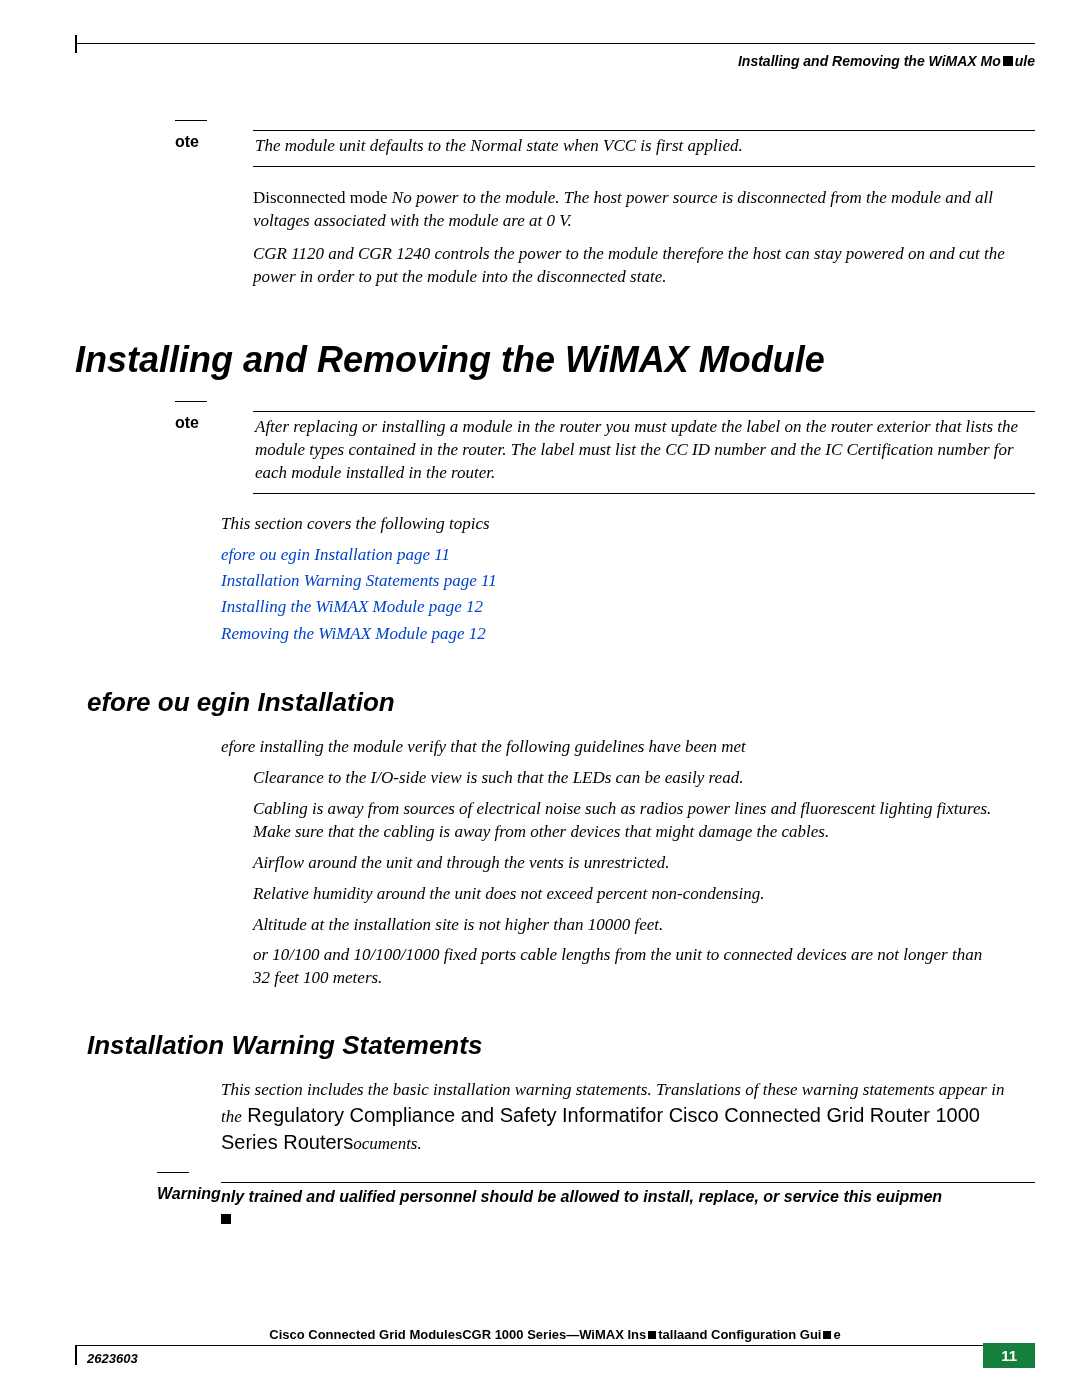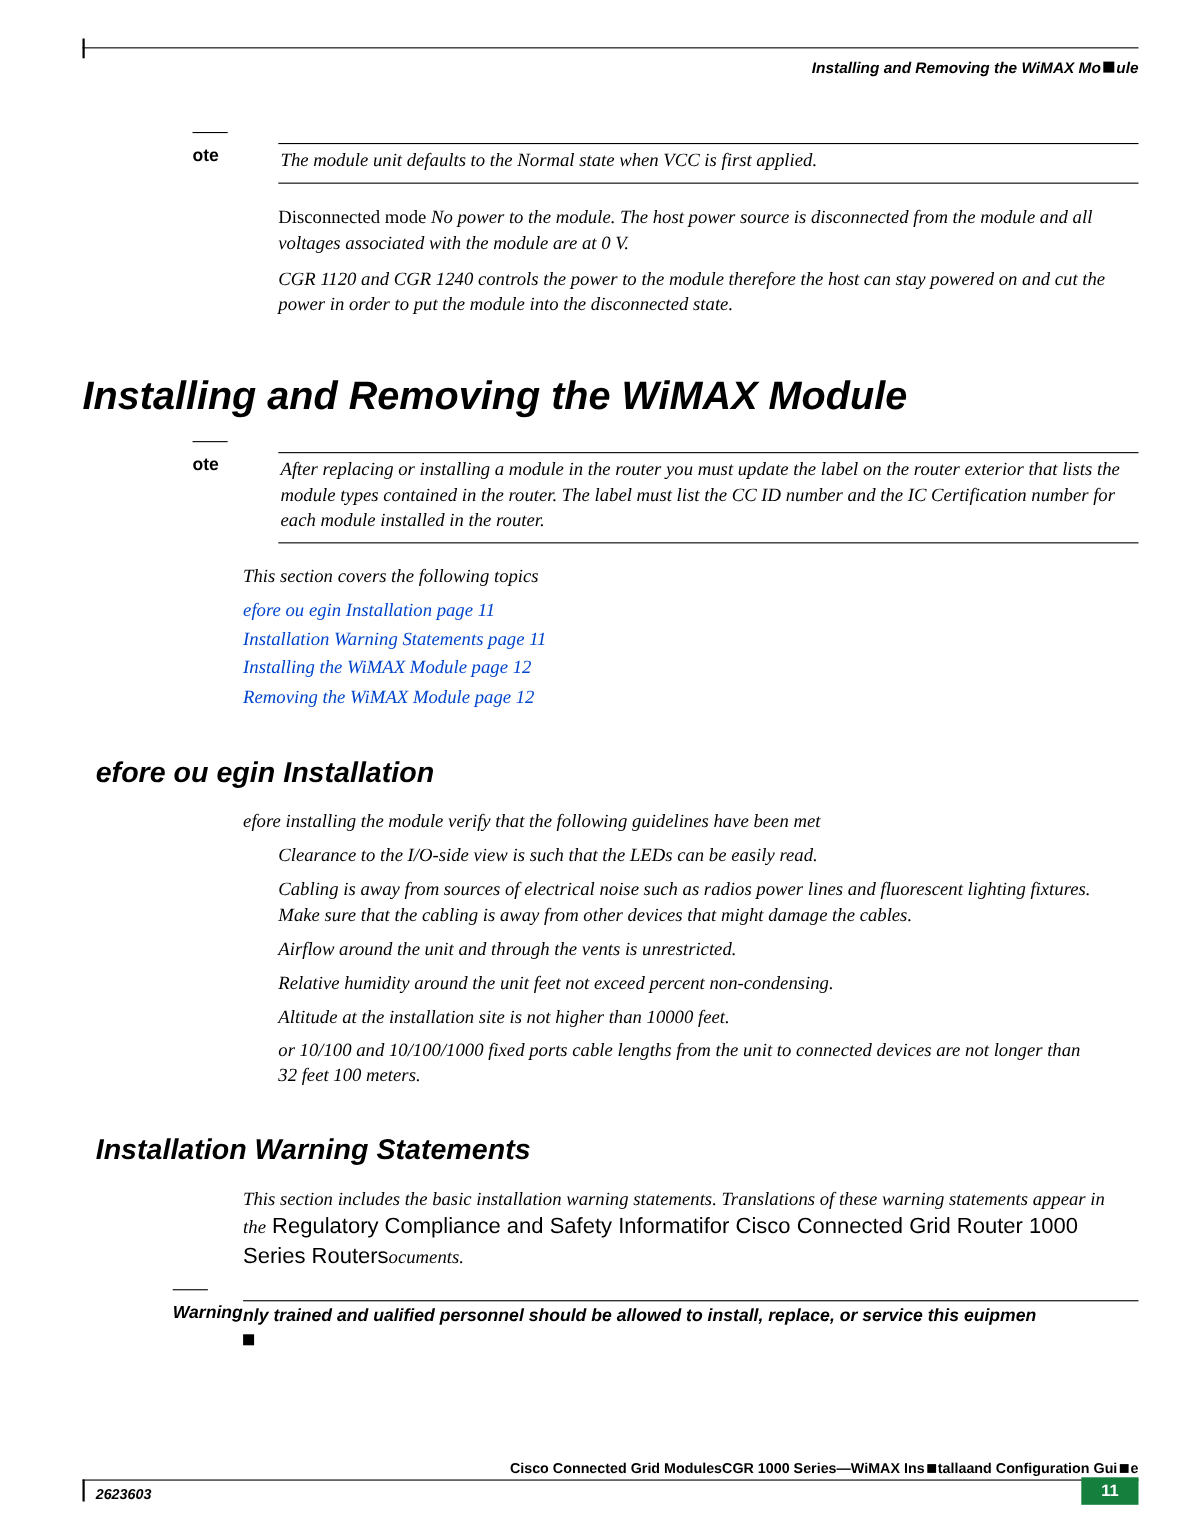--- a/index.html
+++ b/index.html
@@ -213,21 +213,21 @@
     height: 1px;
     background: #000;
     position: absolute;
     top: 20px;
     left: 0;
   }
   .footer .title {
     position: absolute;
     top: 2px;
     width: 960px;
-    text-align: right;
+    text-align: center;
     font-family: Arial, Helvetica, sans-serif;
     font-weight: bold;
     font-size: 13px;
   }
   .footer .title .sq {
     display: inline-block;
     width: 8px;
     height: 8px;
     background: #000;
     margin: 0 2px;
@@ -307,21 +307,21 @@
       <div><a href="#">Removing the WiMAX Module page 12</a></div>
     </div>
 
     <h2>efore ou egin Installation</h2>
 
     <div class="guidelines">
       <div class="gl-lead">efore installing the module verify that the following guidelines have been met</div>
       <div class="gl-item">Clearance to the I/O-side view is such that the LEDs can be easily read.</div>
       <div class="gl-item">Cabling is away from sources of electrical noise such as radios power lines and fluorescent lighting fixtures. Make sure that the cabling is away from other devices that might damage the cables.</div>
       <div class="gl-item">Airflow around the unit and through the vents is unrestricted.</div>
-      <div class="gl-item">Relative humidity around the unit feet not exceed  percent non-condensing.</div>
+      <div class="gl-item">Relative humidity around the unit does not exceed  percent non-condensing.</div>
       <div class="gl-item">Altitude at the installation site is not higher than 10000 feet.</div>
       <div class="gl-item">or 10/100 and 10/100/1000 fixed ports cable lengths from the unit to connected devices are not longer than 32 feet 100 meters.</div>
     </div>
 
     <h2>Installation Warning Statements</h2>
 
     <div class="warn-para">
       <span>This section includes the basic installation warning statements. Translations of these warning statements appear in the</span><span class="reg"> Regulatory Compliance and Safety Informati</span><span class="reg">for</span><span class="reg"> Cisco Connected Grid Router 1000 Series Routers</span><span>ocuments.</span>
     </div>
 

